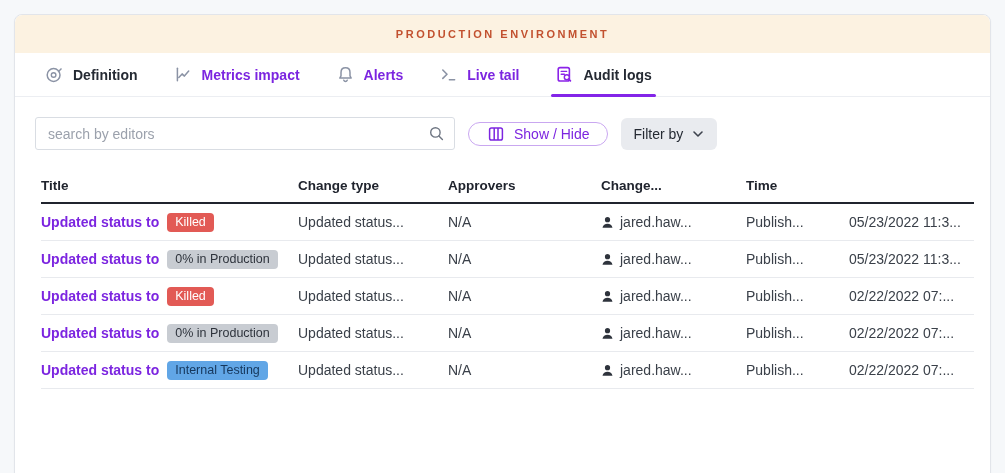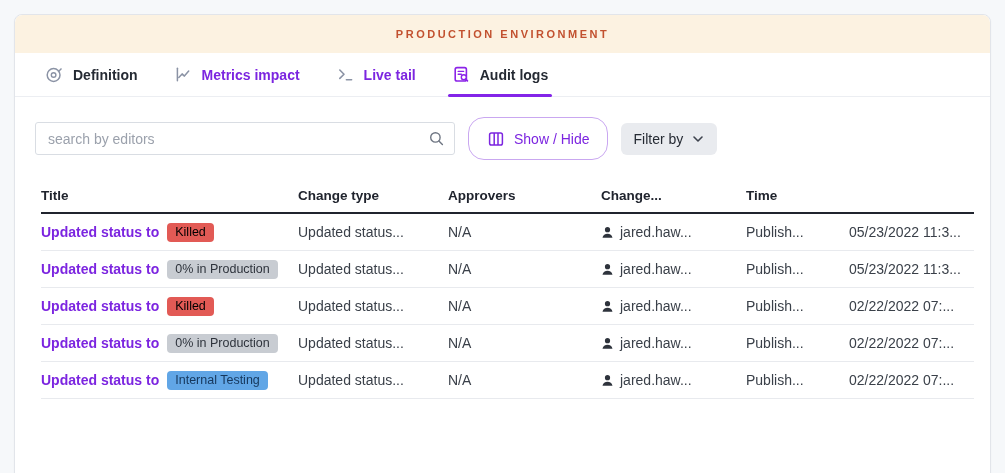--- a/index.html
+++ b/index.html
@@ -28,37 +28,37 @@
                        background:#8324e8; border-radius:2px; }
 
   .toolbar { display:flex; align-items:center; gap:13px; padding:20px 20px 12px 20px; }
   .search-wrap { position:relative; width:420px; }
   .search-wrap input { width:100%; height:33px; border:1px solid #d9dde3; border-radius:3px;
                        padding:0 36px 0 12px; font-size:14px; color:#30353f; outline:none;
                        font-family:"Liberation Sans","DejaVu Sans",sans-serif; }
   .search-wrap input::placeholder { color:#9ba1ac; }
   .search-wrap svg { position:absolute; right:10px; top:8px; }
 
-  .btn-showhide { display:flex; align-items:center; gap:9px; height:43px; padding:0 18px;
+  .btn-showhide { display:flex; align-items:center; gap:9px; height:24px; padding:0 18px;
                   border:1px solid #c9a7f0; border-radius:16px; background:#fff;
                   color:#7c25e0; font-size:14px; font-weight:400; cursor:pointer;
                   font-family:"Liberation Sans","DejaVu Sans",sans-serif; }
   .btn-filter { display:flex; align-items:center; gap:8px; height:32px; padding:14px 12px;
                 border:none; border-radius:6px; background:#e9ebef; color:#252a33; font-size:14px;
                 cursor:pointer; font-family:"Liberation Sans","DejaVu Sans",sans-serif; }
 
   .table { margin:6px 16px 0 26px; }
   .thead, .trow { display:grid; grid-template-columns:257px 150px 153px 145px 103px 1fr; align-items:center; }
   .thead { height:36px; border-bottom:2px solid #20242e; }
   .thead .th { font-size:13.5px; font-weight:700; color:#20242e; }
   .trow { height:37px; border-bottom:1px solid #e8eaee; font-size:14px; color:#3a4049; }
   .cell-title { display:flex; align-items:center; gap:8px; }
   .row-link { color:#7c25e0; font-weight:700; font-size:14px; cursor:pointer; white-space:nowrap; }
   .badge { font-size:12.5px; padding:2.5px 8px; border-radius:4px; white-space:nowrap; }
-  .badge-red  { background:#e25a55; color:#000000; }
+  .badge-red  { background:#e25a55; color:#ffffff; }
   .badge-gray { background:#c8ccd2; color:#2e333c; }
   .badge-blue { background:#61a6e6; color:#16375c; }
   .cell-edited { display:flex; align-items:center; gap:6px; }
   .cell { white-space:nowrap; overflow:hidden; }
 </style>
 </head>
 <body>
 
 <div class="card">
 
@@ -78,20 +78,27 @@
     </div>
     <div class="tab">
       <svg width="19" height="19" viewBox="0 0 19 19">
         <path d="M3.4 3.2v12.6" fill="none" stroke="#8b93a5" stroke-width="1.5" stroke-linecap="round"></path>
         <path d="M4.8 12.4l3.3-3.5 2.3 2.2 4.3-5" fill="none" stroke="#8b93a5" stroke-width="1.5" stroke-linecap="round" stroke-linejoin="round"></path>
       </svg>
       <span class="lbl-purple">Metrics impact</span>
     </div>
     <div class="tab">
       <svg width="19" height="19" viewBox="0 0 19 19">
+        <path d="M9.5 2.8c-2.7 0-4.5 2-4.5 4.7v3.3l-1.2 2.2h11.4L14 10.8V7.5c0-2.7-1.8-4.7-4.5-4.7z" fill="none" stroke="#8b93a5" stroke-width="1.5" stroke-linejoin="round"></path>
+        <path d="M7.8 15.2c.3.8 1 1.3 1.7 1.3s1.4-.5 1.7-1.3" fill="none" stroke="#8b93a5" stroke-width="1.5" stroke-linecap="round"></path>
+      </svg>
+      <span class="lbl-purple">Alerts</span>
+    </div>
+    <div class="tab">
+      <svg width="19" height="19" viewBox="0 0 19 19">
         <path d="M3.8 5l4.2 4.2L3.8 13.4" fill="none" stroke="#8b93a5" stroke-width="1.6" stroke-linecap="round" stroke-linejoin="round"></path>
         <path d="M10.4 14.8h5.2" fill="none" stroke="#8b93a5" stroke-width="1.6" stroke-linecap="round"></path>
       </svg>
       <span class="lbl-purple">Live tail</span>
     </div>
     <div class="tab active">
       <svg width="19" height="19" viewBox="0 0 19 19">
         <rect x="3.2" y="2.6" width="11.2" height="13.4" rx="1.8" fill="none" stroke="#8b23e8" stroke-width="1.6"></rect>
         <path d="M6.2 6.4h5.4M6.2 9.2h3.2" fill="none" stroke="#8b23e8" stroke-width="1.4" stroke-linecap="round"></path>
         <circle cx="11.8" cy="12.2" r="2.5" fill="#fff" stroke="#8b23e8" stroke-width="1.4"></circle>

